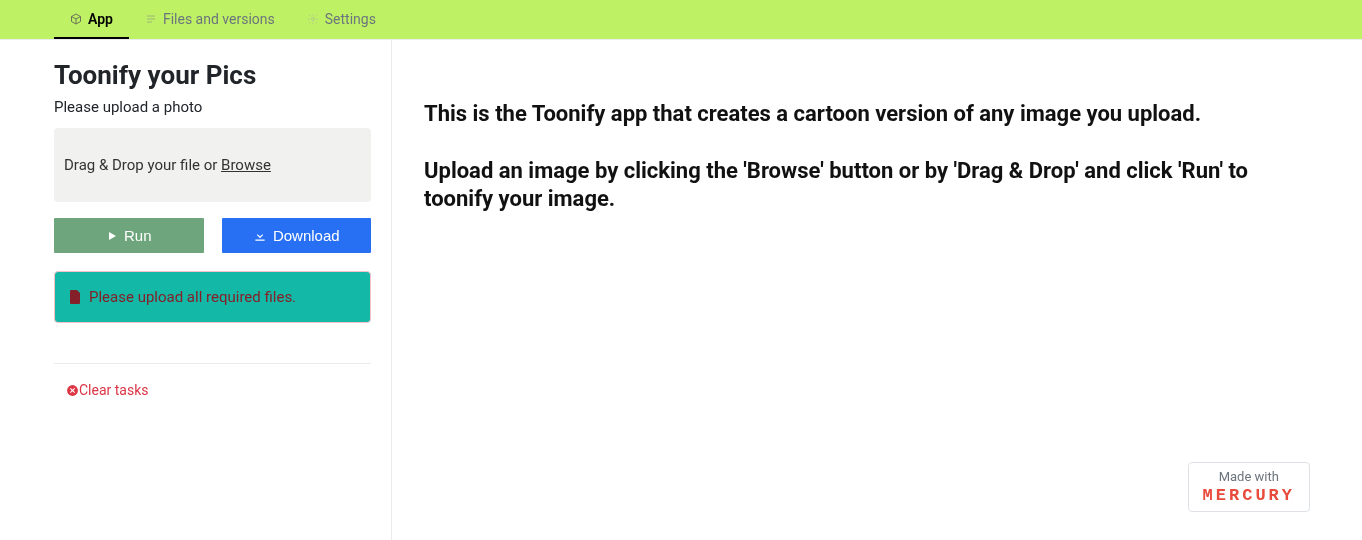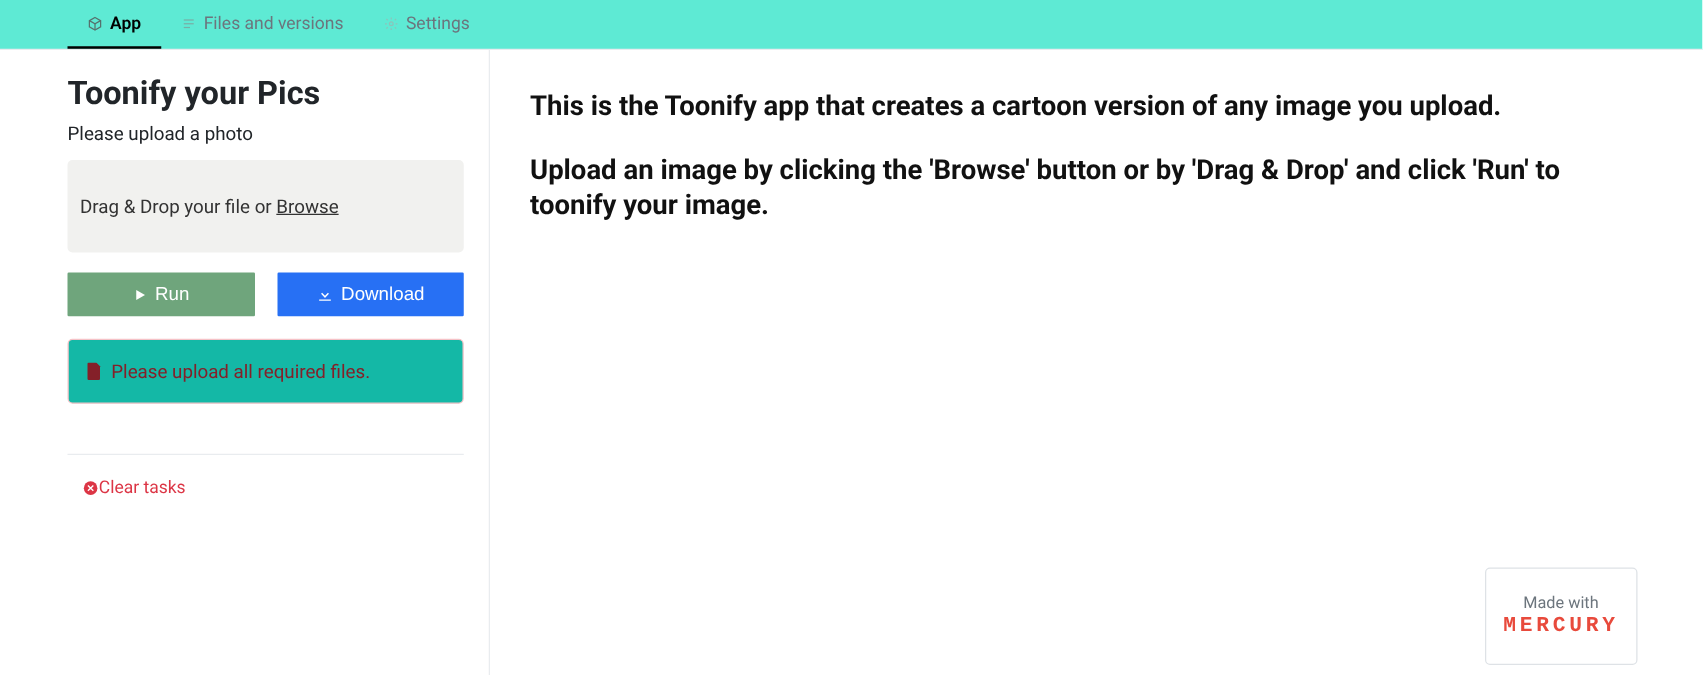--- a/index.html
+++ b/index.html
@@ -5,21 +5,21 @@
   * { box-sizing: border-box; margin: 0; padding: 0; }
   body {
     font-family: -apple-system, BlinkMacSystemFont, "Segoe UI", Roboto, "Helvetica Neue", Arial, sans-serif;
     background: #fff;
     color: #212529;
     width: 1362px;
     height: 540px;
     overflow: hidden;
   }
   .topbar {
-    background: #5eead4;
+    background: #bef264;
     border-bottom: 1px solid #e9ecef;
     padding: 0 54px;
     display: flex;
     align-items: center;
     height: 40px;
   }
   .tabs {
     display: flex;
     gap: 0;
   }
@@ -121,28 +121,28 @@
     gap: 0;
     cursor: pointer;
     padding-left: 12px;
   }
   .main-text {
     font-size: 22px;
     font-weight: 700;
     line-height: 1.3;
     color: #111;
   }
-  .main-text p { margin-bottom: 22px; }
+  .main-text p { margin-bottom: 22px; margin-top: 28px; }
   .made-with {
     position: absolute;
     right: 52px;
-    bottom: 8px;
+    bottom: 28px;
     border: 1px solid #dee2e6;
     border-radius: 4px;
-    padding: 20px 14px;
+    padding: 6px 14px;
     text-align: center;
     background: #fff;
   }
   .made-with .label {
     font-size: 13px;
     color: #6c757d;
     margin-bottom: 2px;
   }
   .made-with .brand {
     font-family: "Courier New", monospace;

